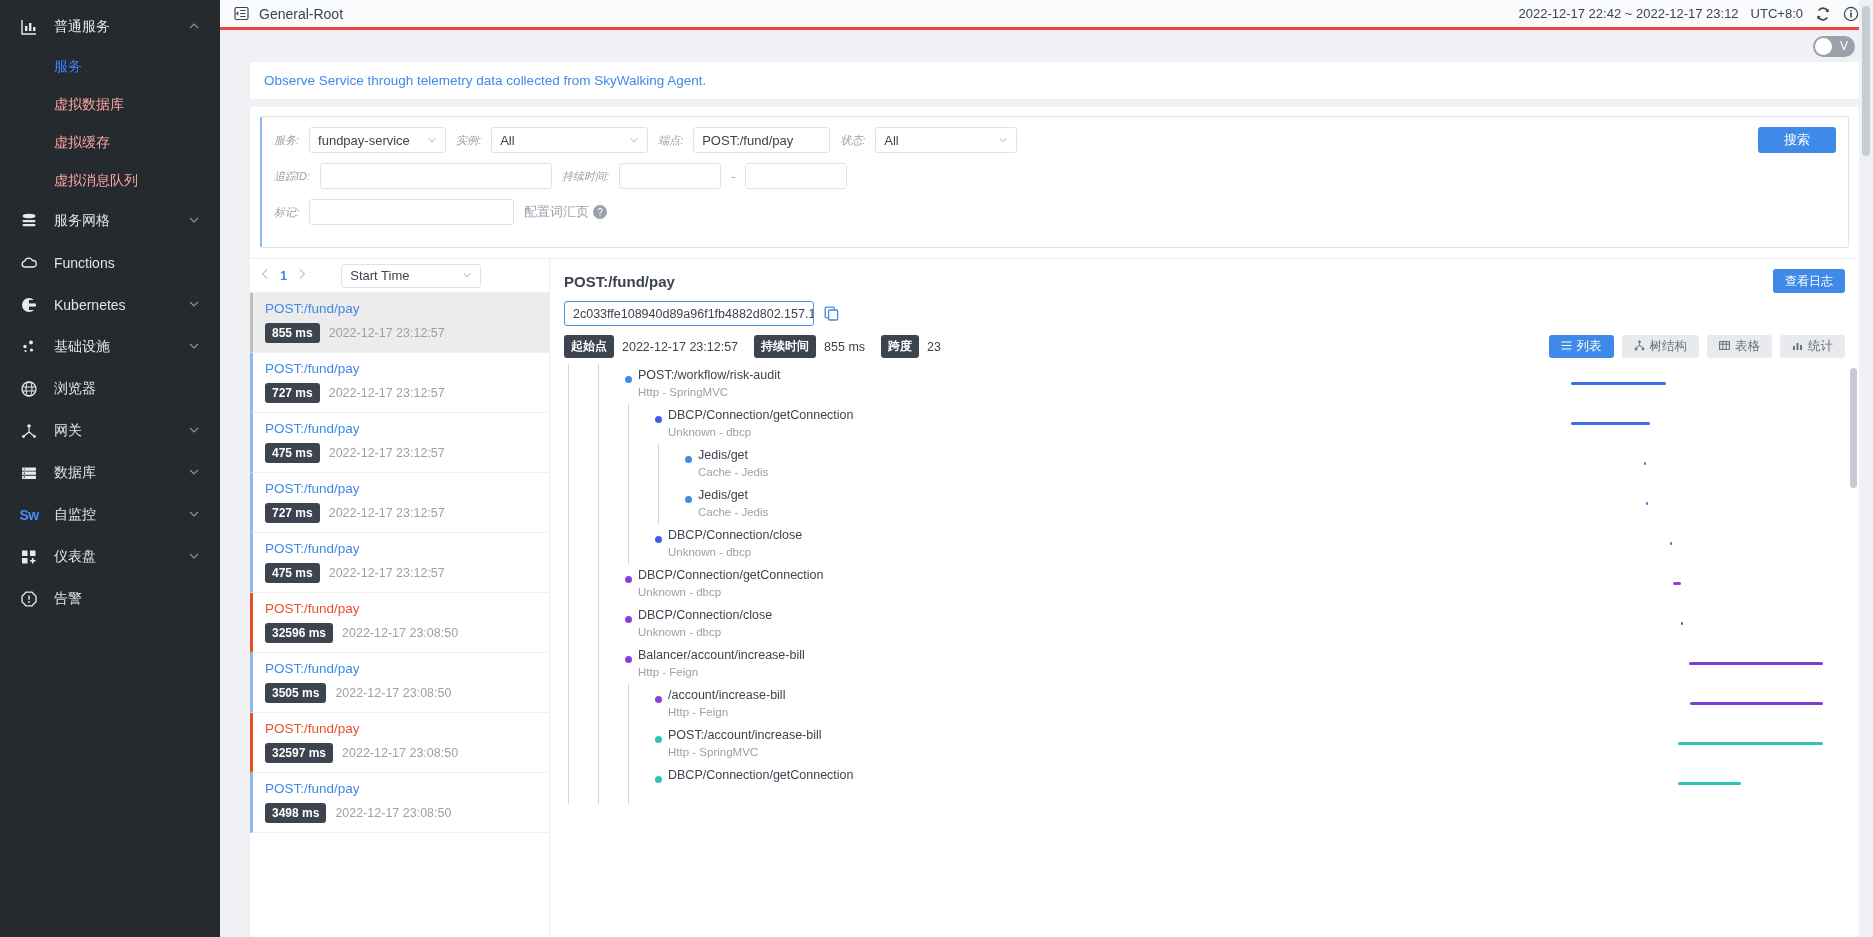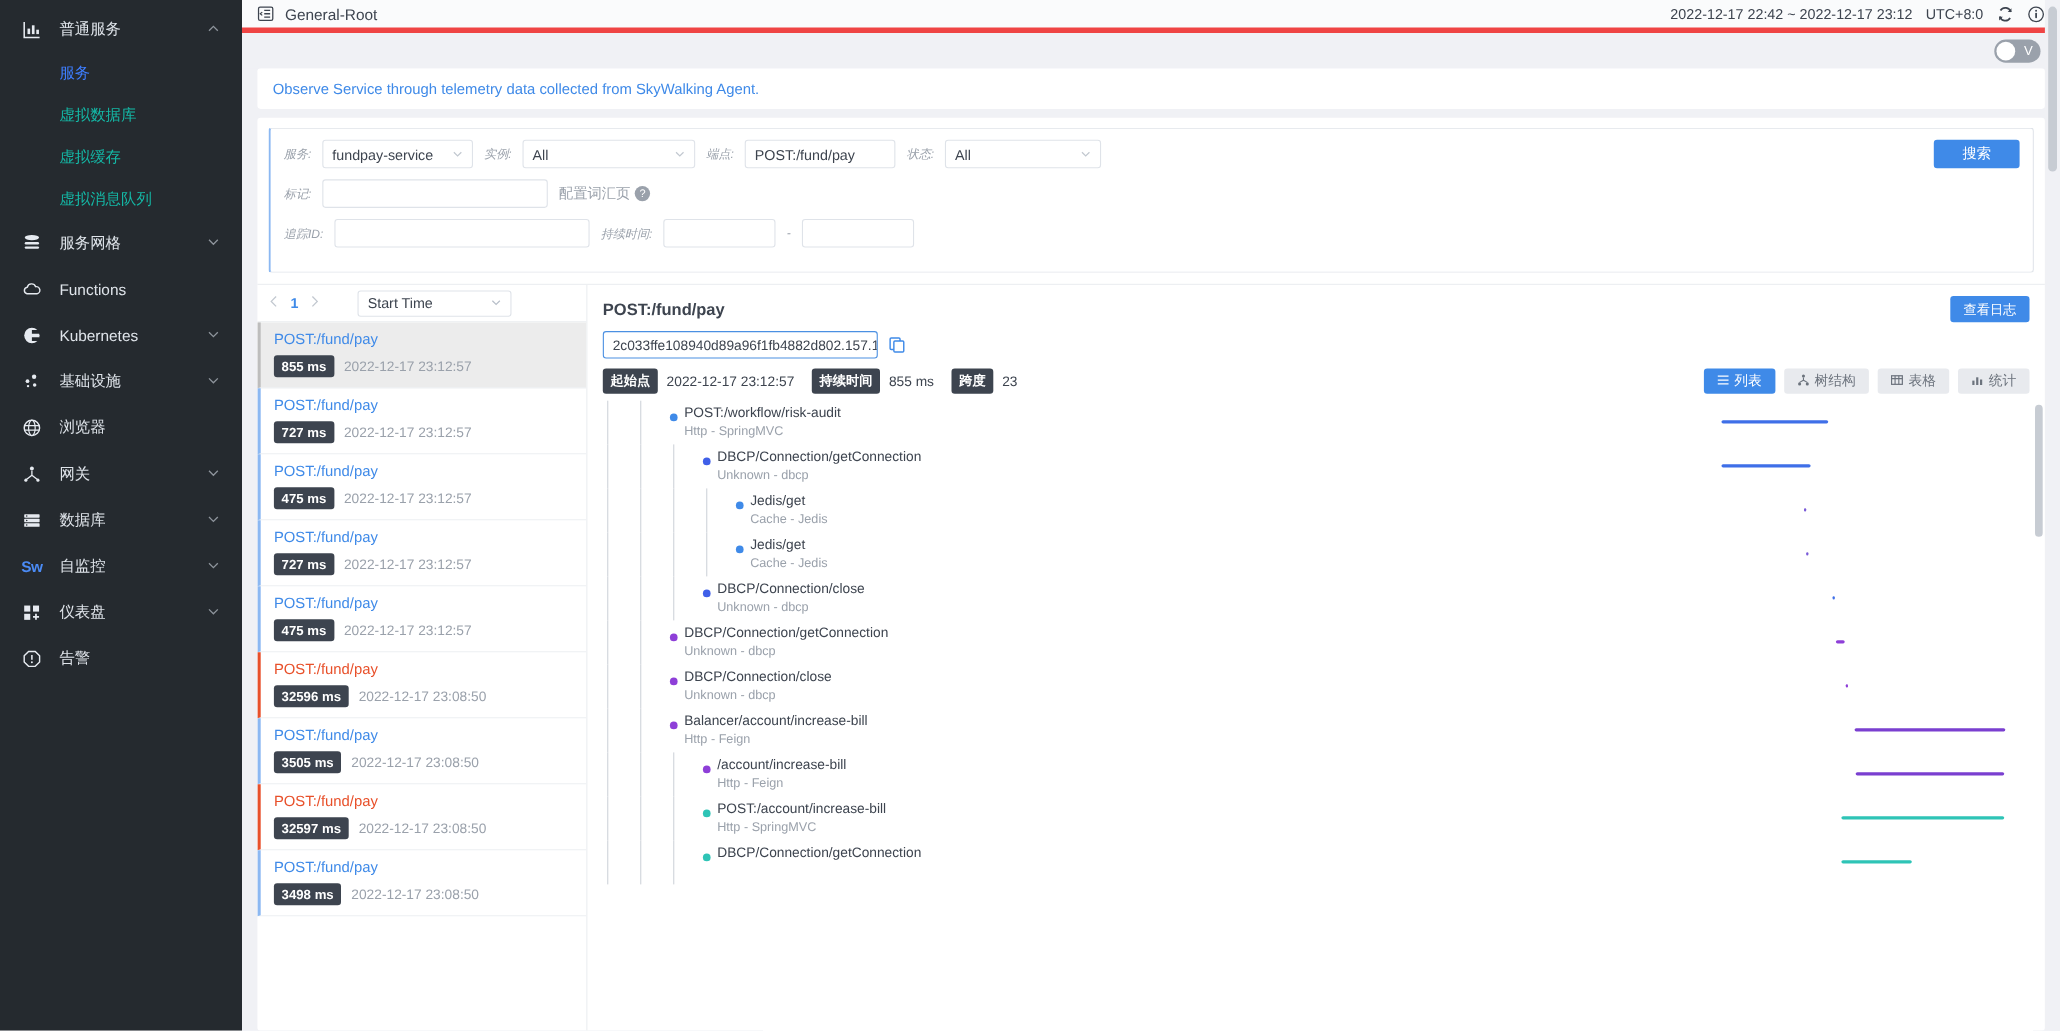--- a/index.html
+++ b/index.html
@@ -42,29 +42,29 @@
   .nav-ico {
     width: 22px; height: 22px; flex: 0 0 22px;
     display:flex; align-items:center; justify-content:center;
     margin-right: 14px; color:#e6eaf0;
   }
   .nav-label { flex:1; font-size: 14px; white-space:nowrap; }
   .nav-chev { width: 14px; opacity:.7; }
   .nav-sub { }
   .nav-subitem {
     height: 38px; display:flex; align-items:center;
-    padding-left: 54px; font-size: 14px; color:#14b8a6; cursor:pointer;
+    padding-left: 54px; font-size: 14px; color:#fca5a5; cursor:pointer;
   }
   .nav-subitem.active { color: #3e7eff; }
   .sw-mini { color:#4b8bf5; font-weight:700; font-size:14px; letter-spacing:-0.5px;}
 
   
   .main { flex:1; display:flex; flex-direction:column; min-width:0; position:relative; background:#f0f1f5;}
   .topbar {
-    height: 30px; background:#fafbfc; border-bottom:5px solid #ef4444;
+    height: 30px; background:#fafbfc; border-bottom:3px solid #ef4444;
     display:flex; align-items:center; padding: 0 14px; flex:0 0 30px;gap:37px;
   }
   .topbar-left { display:flex; align-items:center; gap:10px; }
   .topbar-title { font-size: 14px; color:#3d444f; }
   .topbar-right { margin-left:auto; display:flex; align-items:center; gap:12px; font-size:13px; }
   .time-range { color:#3d444f; }
   .tz { color:#3d444f; }
   .icon-btn { cursor:pointer; display:flex; align-items:center; }
 
   .subbar {
@@ -72,21 +72,21 @@
     display:flex; align-items:center; justify-content:flex-end; padding-right: 18px;
   }
   .toggle {
     width: 42px; height: 21px; border-radius: 11px; background:#9aa1ab;
     display:flex; align-items:center; padding: 2px; cursor:pointer;
     position:relative;
   }
   .toggle .knob { width:17px; height:17px; border-radius:50%; background:#fff; }
   .toggle .tlabel { position:absolute; right:7px; color:#fff; font-size:12px; }
 
-  .content { flex:1; padding: 0 14px 0 14px; overflow:hidden; display:flex; flex-direction:column; min-height:0;}
+  .content { flex:1; padding: 0 14px 0 14px; overflow:hidden; display:flex; flex-direction:column; min-height:0;margin-left:16px;}
   .banner {
     background:#fff; border-radius:3px; padding: 11px 14px;
     color:#3f8ae8; font-size:13.5px; margin-bottom: 8px;
   }
   .panel { background:#fff; border-radius:3px; flex:1; display:flex; flex-direction:column; min-height:0; }
 
   .tabs { display:flex; align-items:center; border-bottom:1px solid #e9ebef; padding: 0 8px; height:44px; flex:0 0 44px;}
   .tab {
     padding: 0 18px; height:44px; display:flex; align-items:center;
     font-size:14px; color:#3d444f; cursor:pointer; position:relative;
@@ -473,43 +473,43 @@
               <span>All</span>
               <span class="chev">
                 <svg width="10" height="10" viewBox="0 0 10 10">
                     <path d="M1.6 3.4 L5 6.8 L8.4 3.4" stroke="#c2c8d0" stroke-width="1.1" fill="none"></path>
                   </svg>
               </span>
             </div>
           </div>
 
           <div class="frow">
+            <span class="flabel">追踪ID:</span>
+            <div class="fctrl w-trace">
+              <span class="placeholder"></span>
+            </div>
+            <span class="flabel">持续时间:</span>
+            <div class="fctrl w-dur">
+              <span class="placeholder"></span>
+            </div>
+            <span class="flabel">-</span>
+            <div class="fctrl w-dur">
+              <span class="placeholder"></span>
+            </div>
+          </div>
+
+          <div class="frow">
             <span class="flabel">标记:</span>
             <div class="fctrl w-tags">
               <span class="placeholder"></span>
             </div>
             <span class="vocab">
               <span>配置词汇页</span>
               <span class="qmark">?</span>
             </span>
-          </div>
-
-          <div class="frow">
-            <span class="flabel">追踪ID:</span>
-            <div class="fctrl w-trace">
-              <span class="placeholder"></span>
-            </div>
-            <span class="flabel">持续时间:</span>
-            <div class="fctrl w-dur">
-              <span class="placeholder"></span>
-            </div>
-            <span class="flabel">-</span>
-            <div class="fctrl w-dur">
-              <span class="placeholder"></span>
-            </div>
           </div>
 
           <button class="btn-search">搜索</button>
         </div>
 
         <div class="trace-area">
 
           <div class="trace-list">
             <div class="tl-head">
               <div class="pager">

